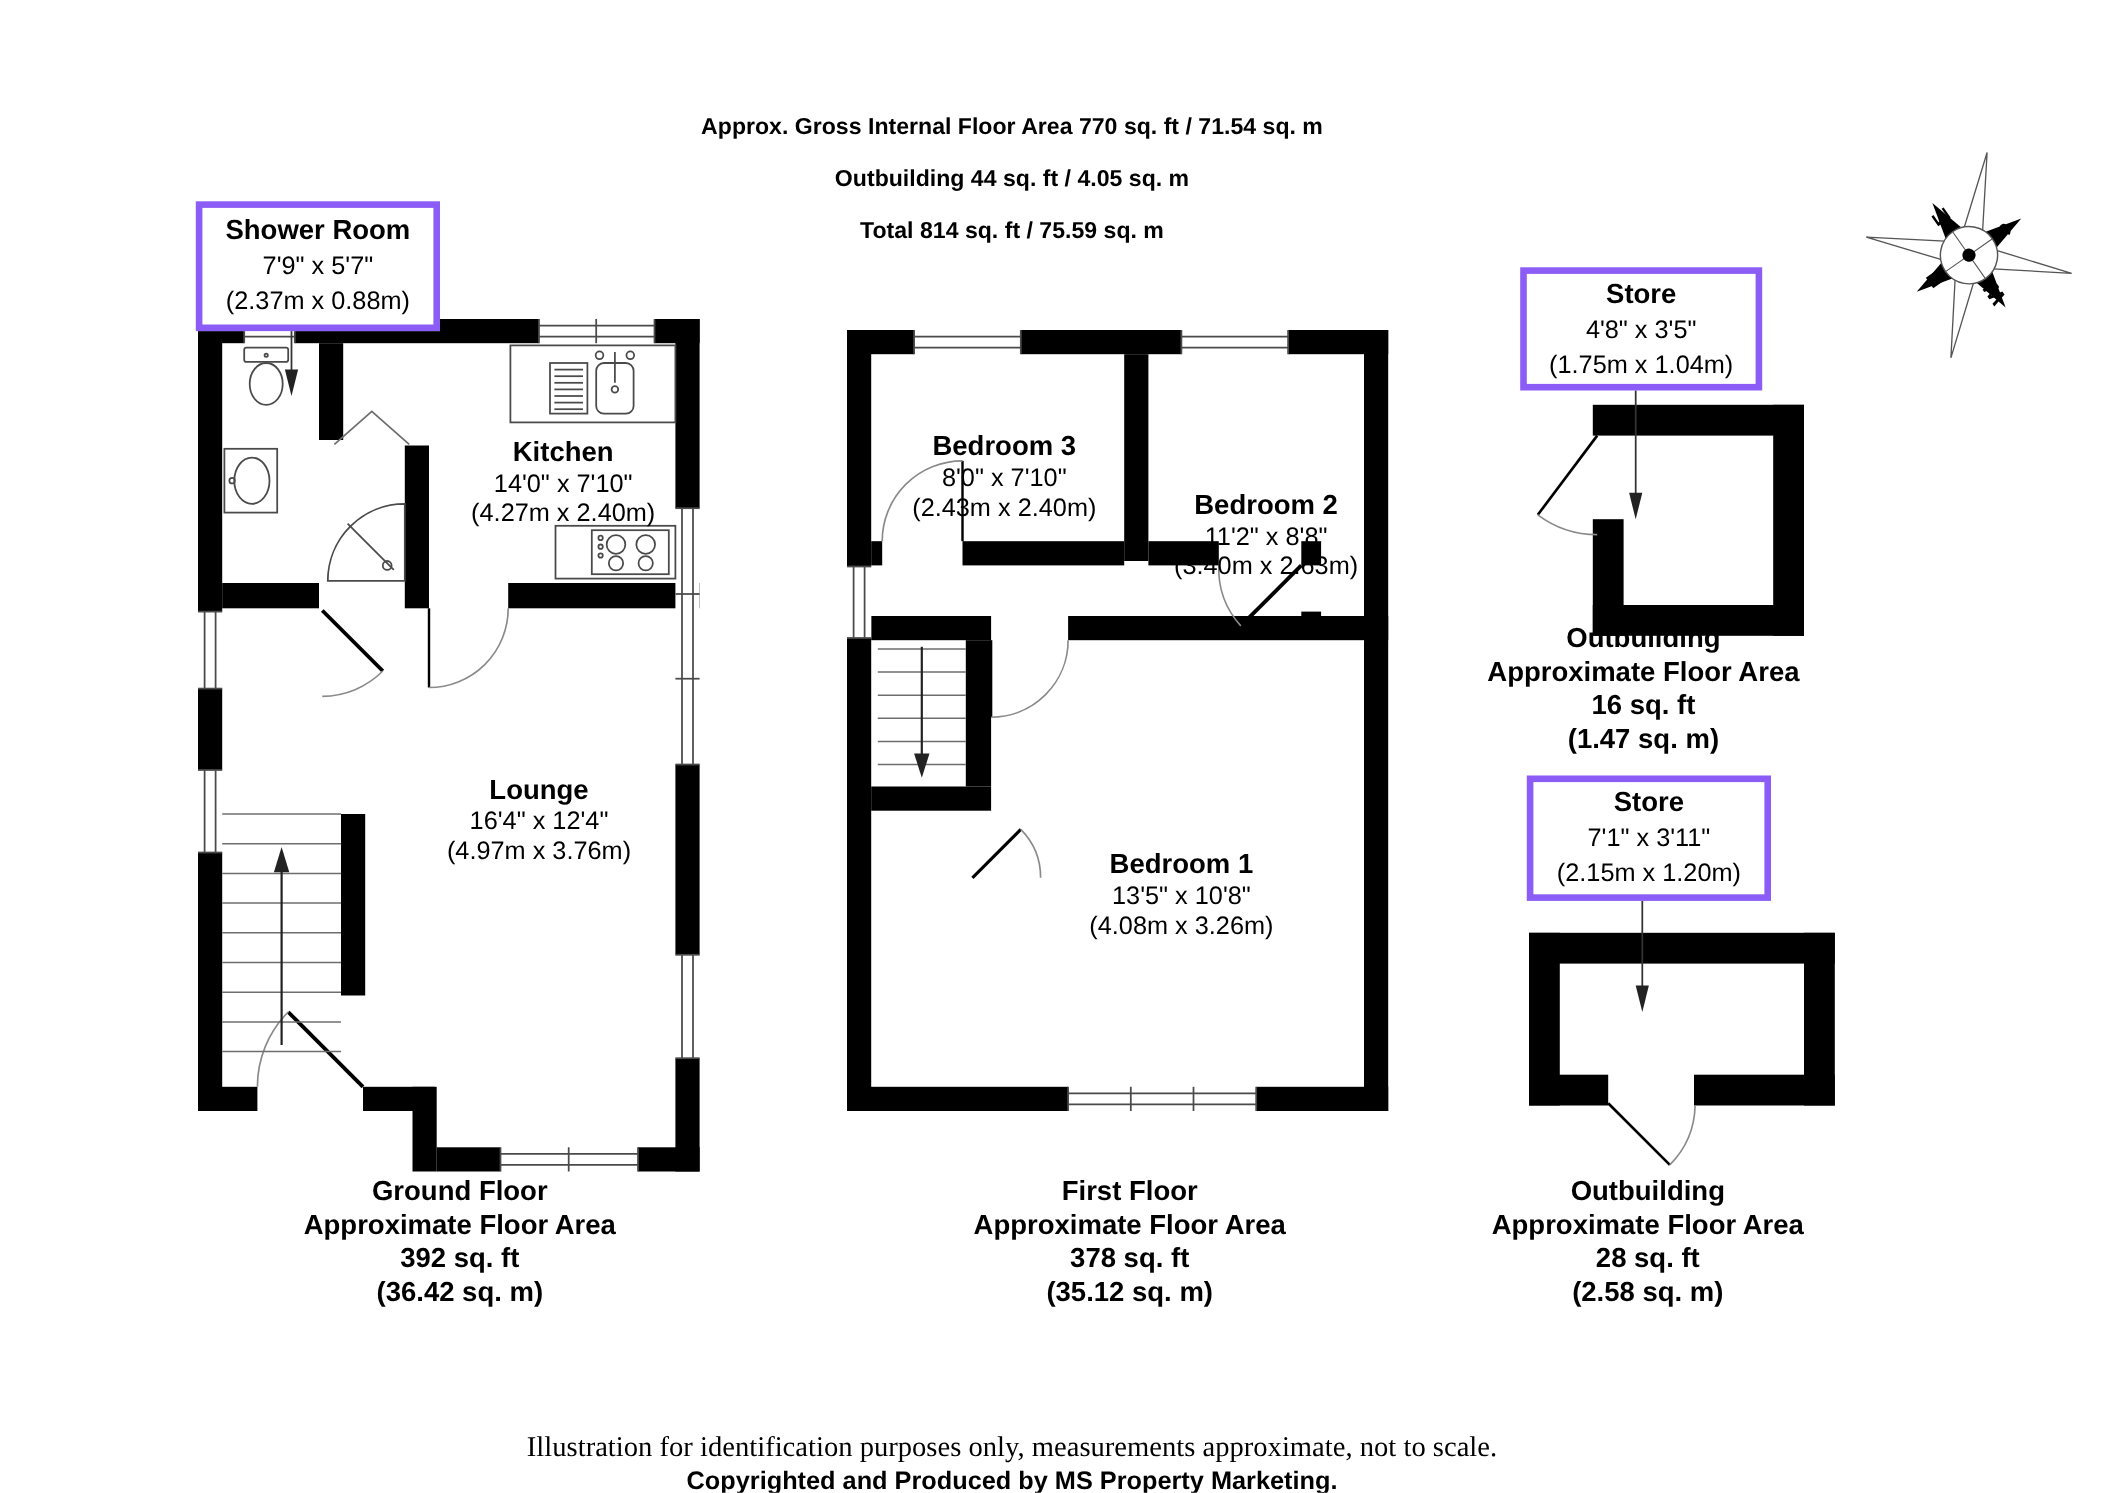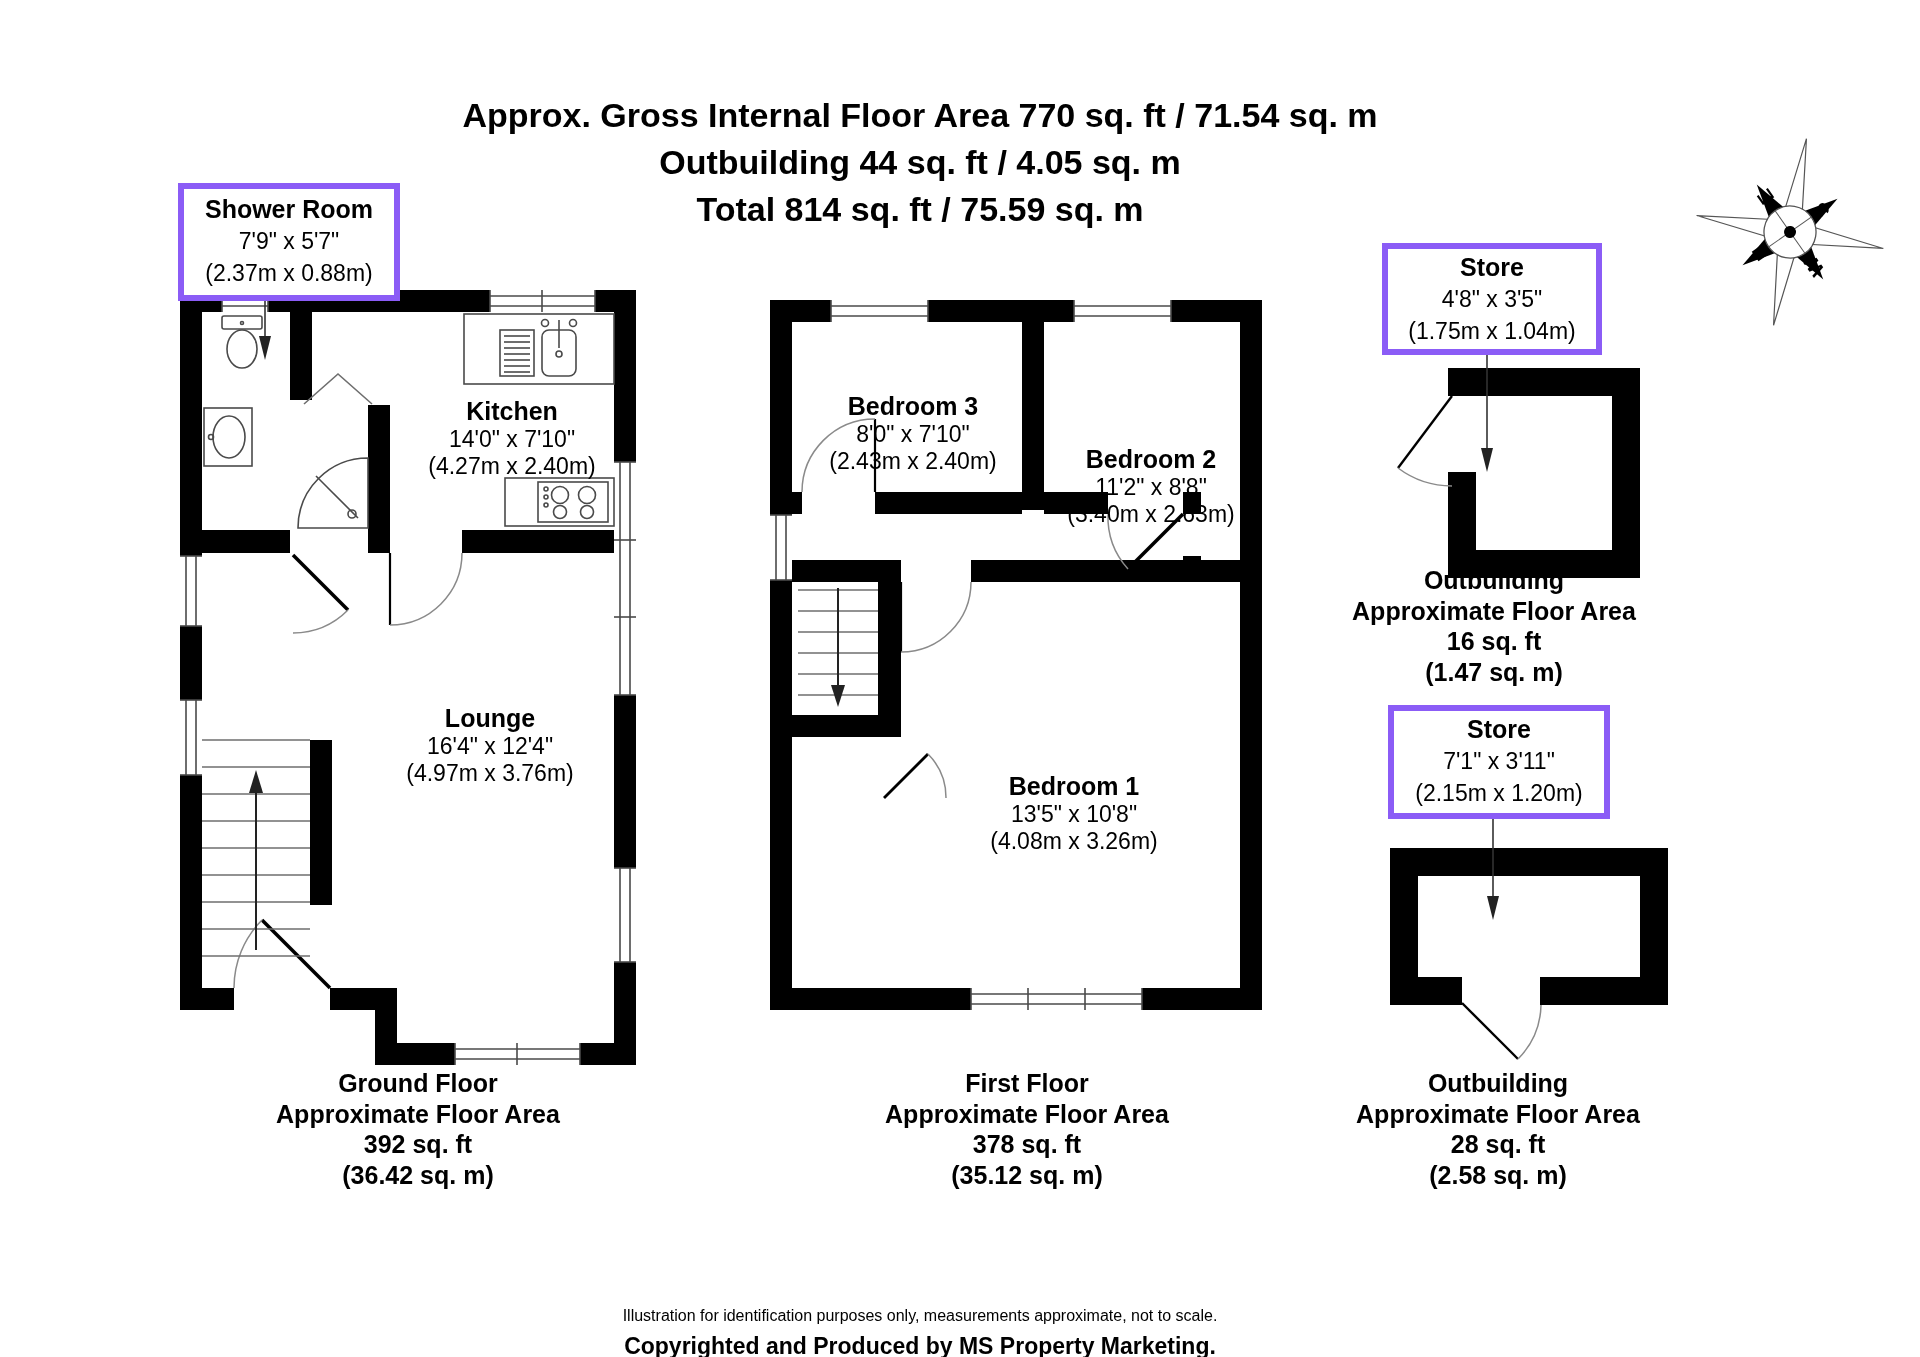--- a/index.html
+++ b/index.html
@@ -1,27 +1,27 @@
 <!DOCTYPE html>
 <html><head>
 <meta charset="utf-8">
 <style>
   html,body{margin:0;padding:0;background:#ffffff;}
   body{width:1920px;height:1357px;position:relative;overflow:hidden;
        font-family:"Liberation Sans", sans-serif;color:#000;}
   .abs{position:absolute;}
   .ctr{transform:translateX(-50%);text-align:center;white-space:nowrap;}
-  .hdr{font-weight:bold;font-size:34px;line-height:47px;}
+  .hdr{font-weight:bold;font-size:21px;line-height:47px;}
   .room-label{font-size:23px;line-height:27.5px;}
   .room-label .rname{font-weight:bold;font-size:25px;}
   .boxed{border:6px solid #8b5cf6;background:#fff;font-size:23px;line-height:32px;
          text-align:center;}
   .boxed .rname{font-weight:bold;font-size:25px;}
   .footer-label{font-weight:bold;font-size:25px;line-height:30.5px;}
-  .disc1{font-size:16px;}
+  .disc1{font-size:26px;font-family:Liberation Serif, serif;}
   .disc2{font-size:23px;font-weight:bold;}
   svg text{font-family:"Liberation Sans", sans-serif;}
 </style>
 </head>
 <body>
 
 <svg class="abs" style="left:0;top:0;" width="1920" height="1357" viewBox="0 0 1920 1357">
 
   <g>
 

